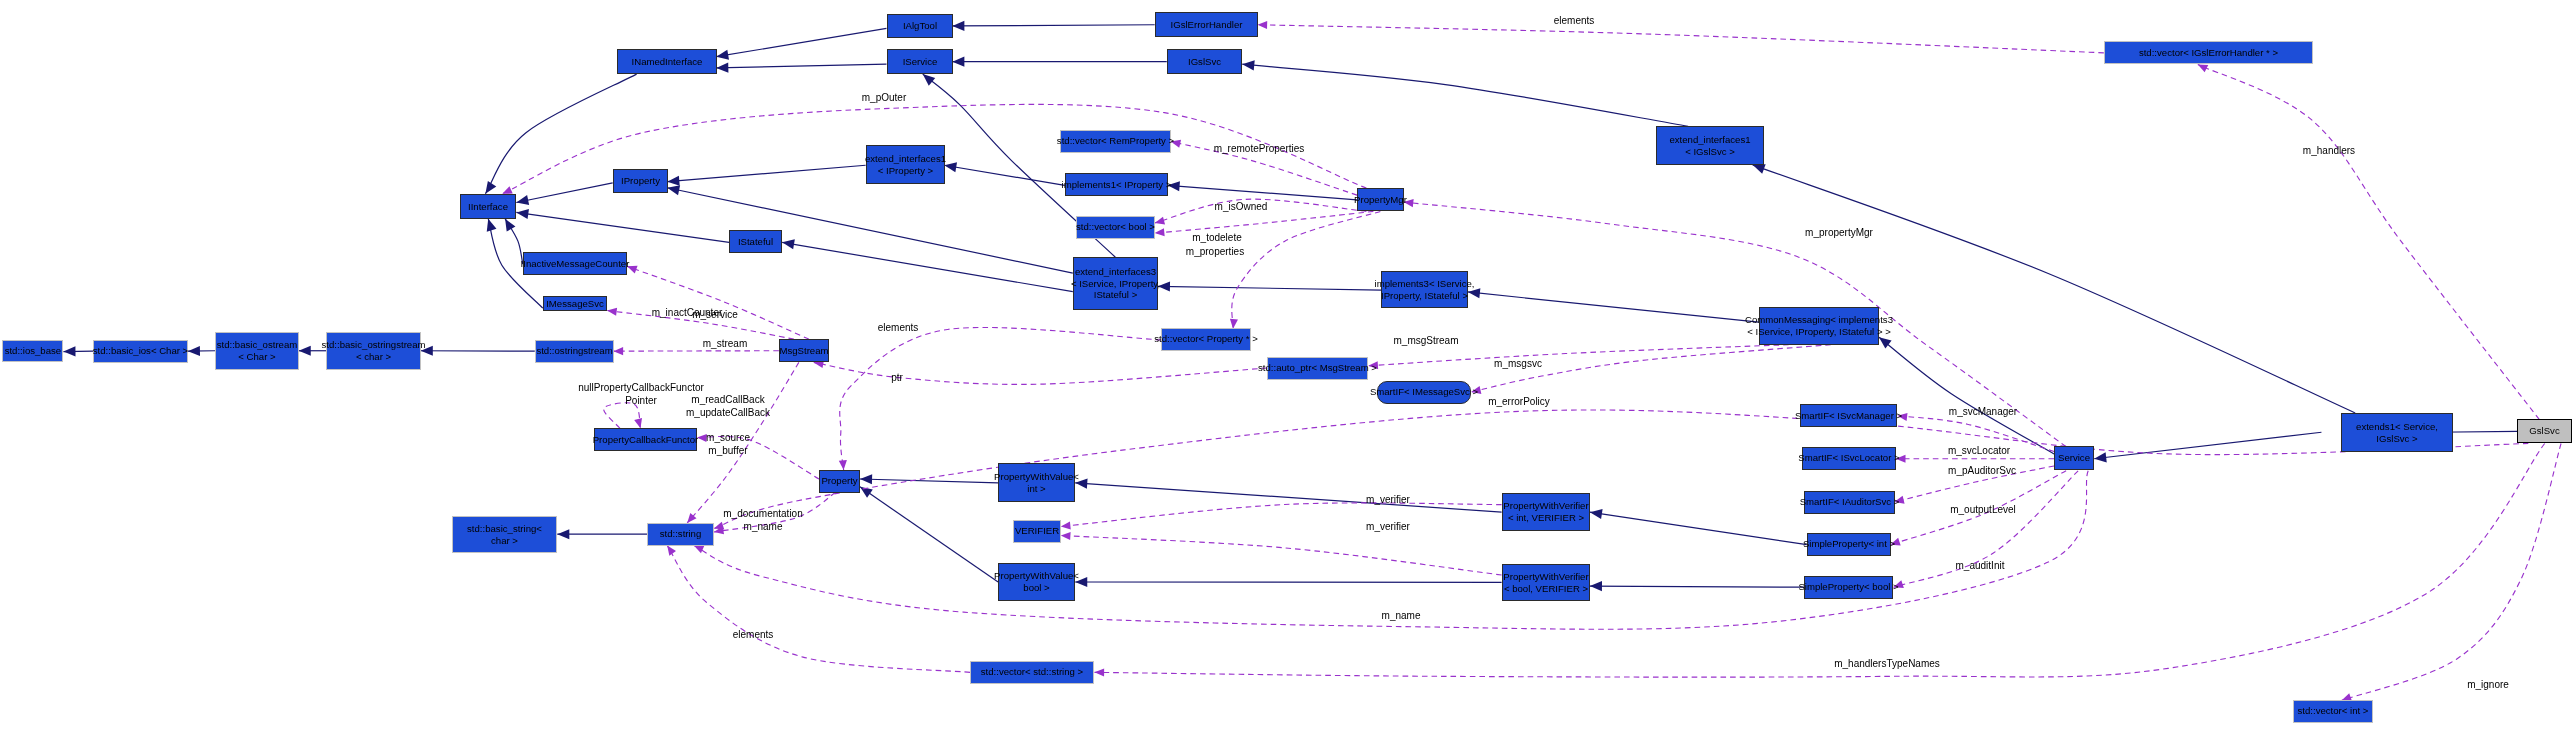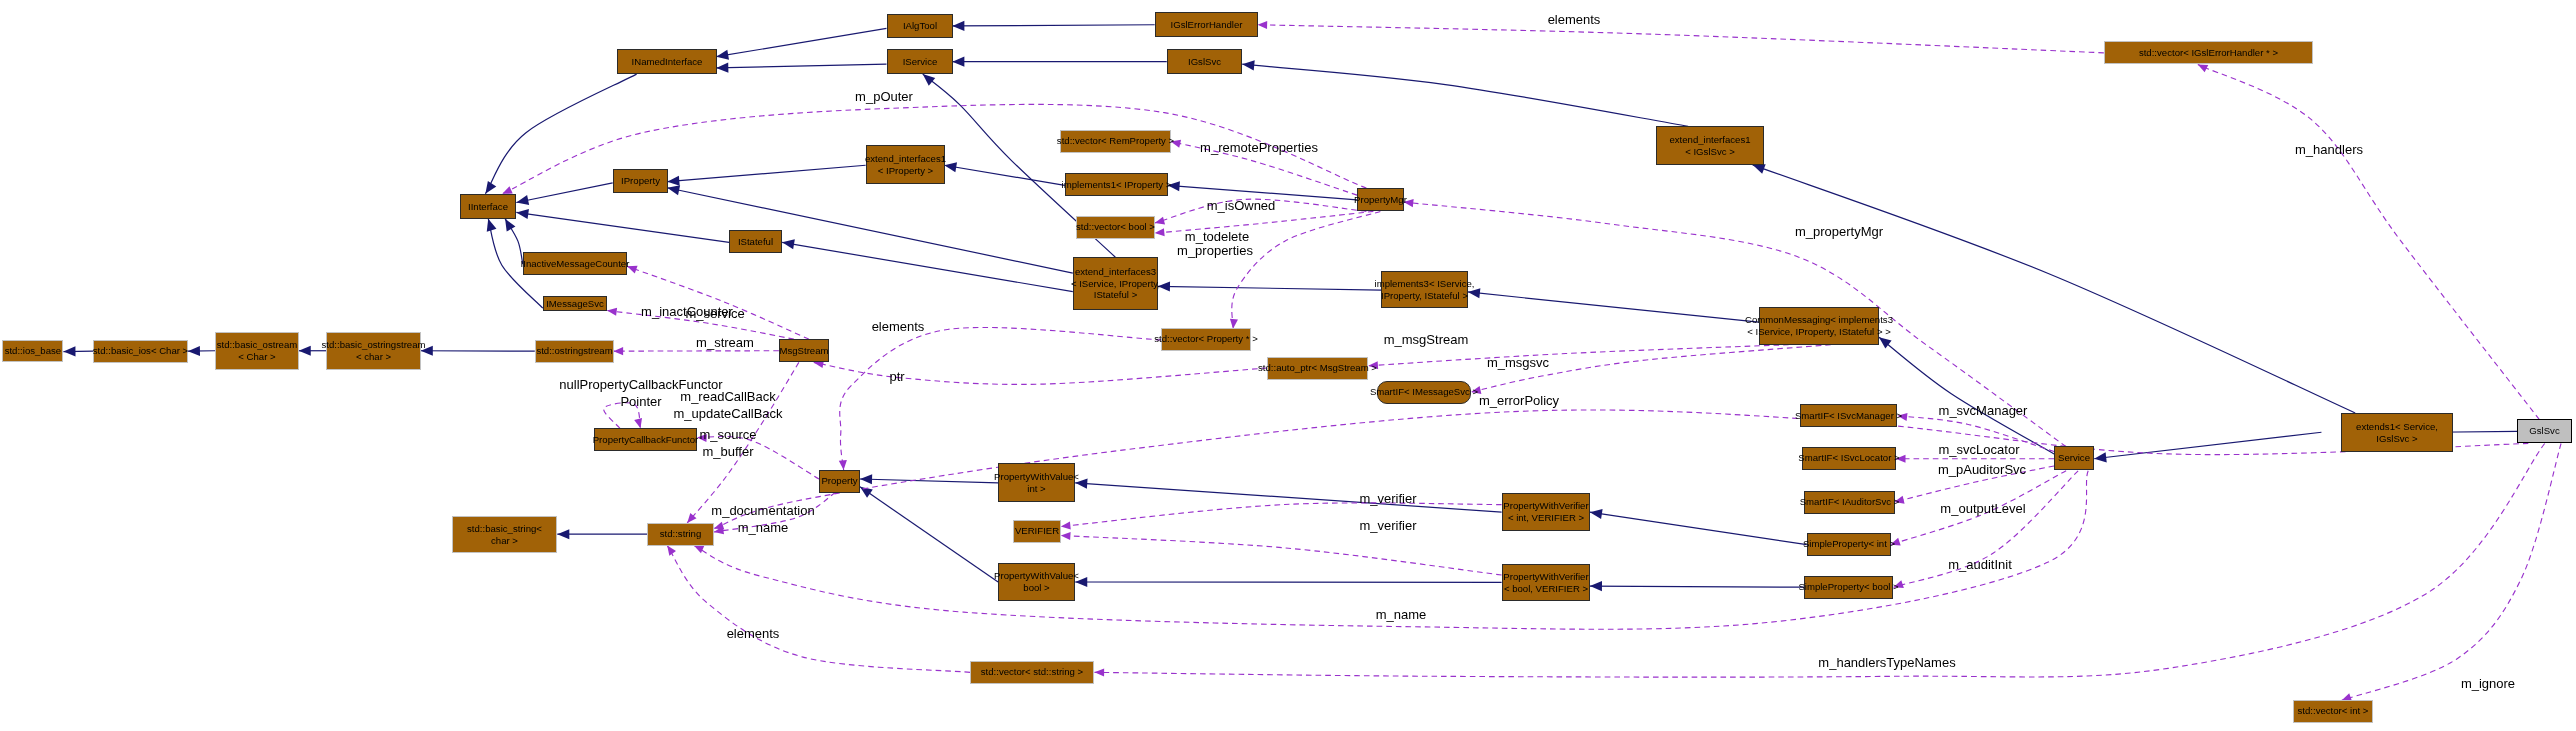--- a/index.html
+++ b/index.html
@@ -1,25 +1,25 @@
 <!DOCTYPE html>
 <html style="font-size:13px"><head>
 <meta charset="utf-8">
 <style>
   html,body{margin:0;padding:0;background:#ffffff;}
   .stage{position:relative;width:2576px;height:732px;background:#fff;
          font-family:"Liberation Sans","DejaVu Sans",sans-serif;overflow:hidden;}
   #edges{position:absolute;left:0;top:0;width:2576px;height:732px;}
   .node{position:absolute;display:flex;align-items:center;justify-content:center;
-        text-align:center;font-size:9.6px;line-height:1.22;background:#a16207;
+        text-align:center;font-size:9.6px;line-height:1.22;background:#1d4ed8;
         border:0.8px solid #2b2b2b;box-sizing:border-box;white-space:pre;color:#000;
         padding:0.8px 2.4px;cursor:pointer;}
   .node.external{border-color:#c2c2c2;cursor:default;text-align:center;}
   .node.current{background:#bfbfbf;border-color:#000;font-weight:normal;}
-  .edge-label{position:absolute;transform:translate(-50%,-50%);font-size:13px;
+  .edge-label{position:absolute;transform:translate(-50%,-50%);font-size:10px;
         color:#000;white-space:pre;text-align:center;line-height:1.3;pointer-events:none;}
 </style>
 </head>
 <body>
 
 <div class="stage" id="stage">
   <svg id="edges" xmlns="http://www.w3.org/2000/svg" viewBox="0 0 3208 911" width="2576" height="732">
       <path d="M1438,30.5 L1186,32" fill="none" stroke="#191970" stroke-width="1.5"></path>
       <polygon points="1186,32 1200.962234940079,25.610827471583335 1201.037233611458,38.210604263228944" fill="#191970"></polygon>
       <path d="M1453,76.5 L1186,76.5" fill="none" stroke="#191970" stroke-width="1.5"></path>

